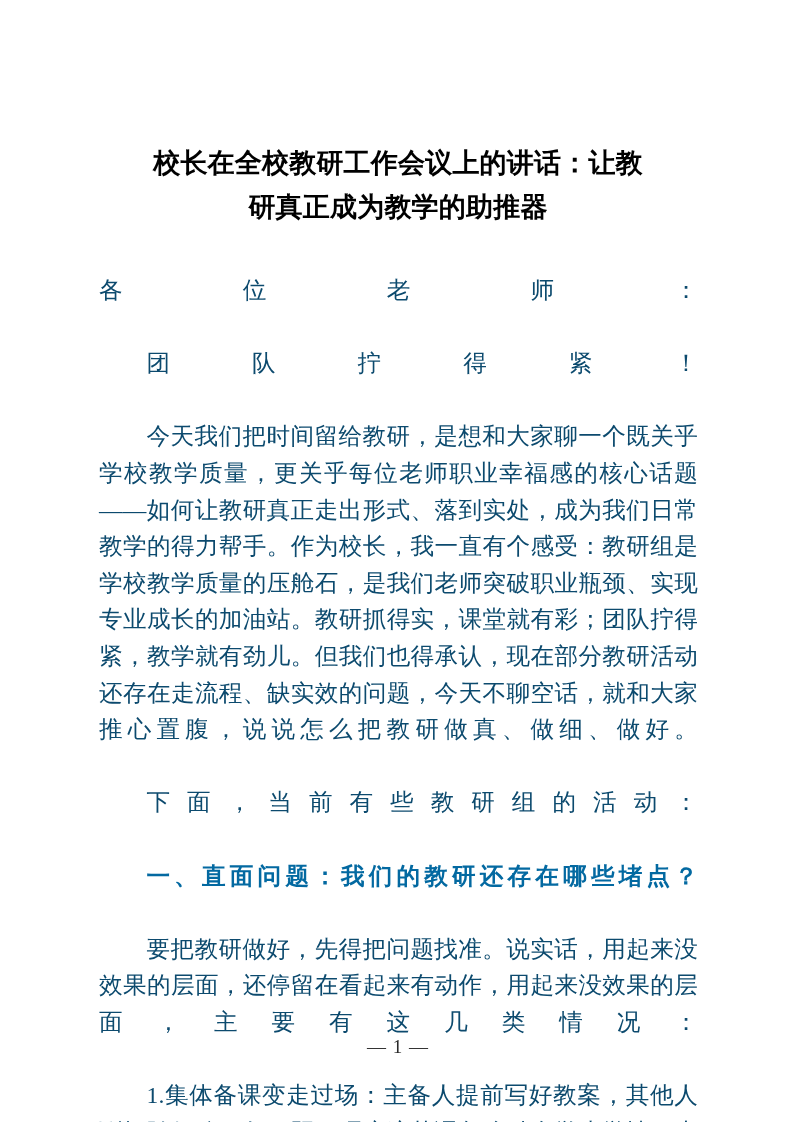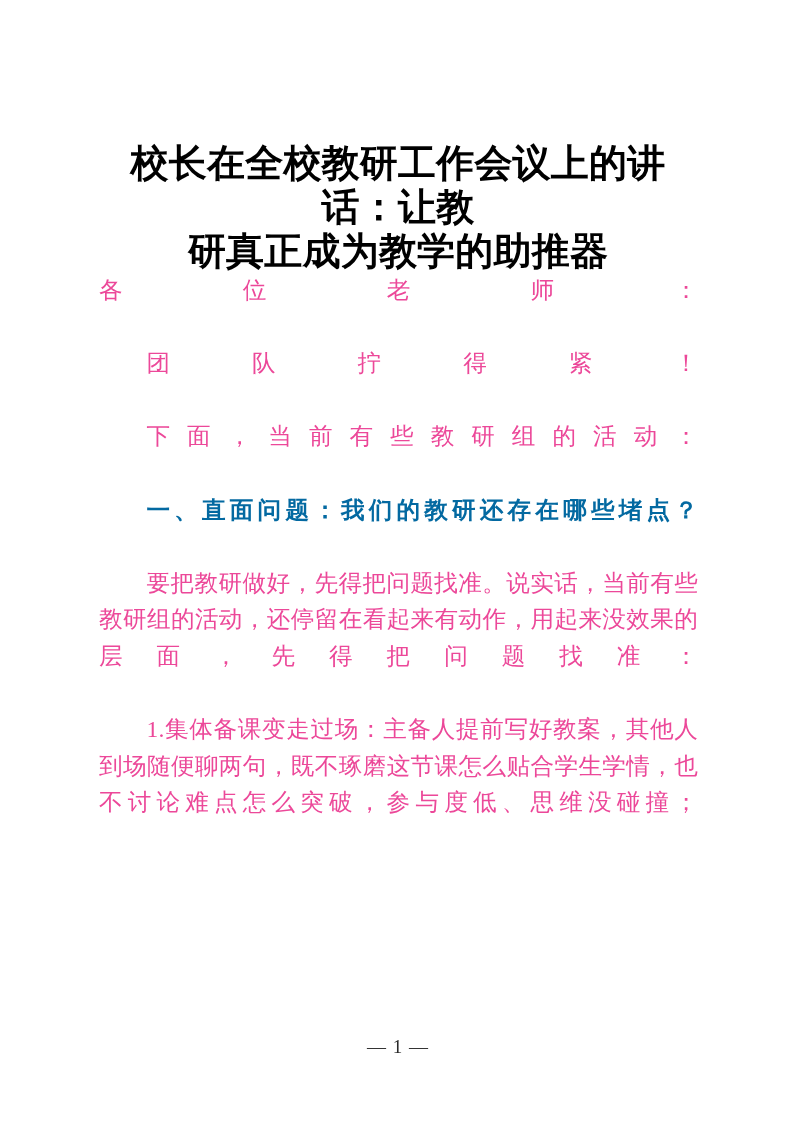--- a/index.html
+++ b/index.html
@@ -24,39 +24,39 @@
 
   
   .doc-title {
     position: absolute;
     left: 99px;
     top: 141px;
     width: 598px;
     text-align: center;
     font-family: "DejaVu Sans", "Liberation Sans", sans-serif;
     font-weight: bold;
-    font-size: 38px;
+    font-size: 27px;
     line-height: 44px;
     letter-spacing: 0.2px;
     color: #000000;
   }
 
   
   .body-col {
     position: absolute;
     left: 99px;
     top: 272px;
     width: 599px;
   }
 
   .para {
     font-family: "Liberation Serif", "DejaVu Serif", serif;
     font-size: 23.6px;
     line-height: 36.6px;
-    color: #ec4899;
+    color: #0c4a6e;
     text-align: justify;
     text-justify: inter-character;
     margin: 0;
     letter-spacing: 0.15px;
     word-break: break-all;
   }
 
   .para.indent {
     text-indent: 47.5px;
   }
@@ -101,26 +101,27 @@
     <div>校长在全校教研工作会议上的讲话：让教</div>
     <div>研真正成为教学的助推器</div>
   </div>
 
   <div class="body-col">
 
     <p class="para noindent">各位老师：</p>
 
     <p class="para indent">团队拧得紧！</p>
 
+    <p class="para indent">今天我们把时间留给教研，是想和大家聊一个既关乎学校教学质量，更关乎每位老师职业幸福感的核心话题——如何让教研真正走出形式、落到实处，成为我们日常教学的得力帮手。作为校长，我一直有个感受：教研组是学校教学质量的压舱石，是我们老师突破职业瓶颈、实现专业成长的加油站。教研抓得实，课堂就有彩；团队拧得紧，教学就有劲儿。但我们也得承认，现在部分教研活动还存在走流程、缺实效的问题，今天不聊空话，就和大家推心置腹，说说怎么把教研做真、做细、做好。</p>
 
     <p class="para indent">下面，当前有些教研组的活动：</p>
 
     <p class="para heading">一、直面问题：我们的教研还存在哪些堵点？</p>
 
-    <p class="para indent">要把教研做好，先得把问题找准。说实话，当前有些教研组的活动，还停留在看起来有动作，用起来没效果的层面，先得把问题找准：</p>
+    <p class="para indent">要把教研做好，先得把问题找准。说实话，用起来没效果的层面，还停留在看起来有动作，用起来没效果的层面，主要有这几类情况：</p>
 
     <p class="para indent">1.集体备课变走过场：主备人提前写好教案，其他人到场随便聊两句，既不琢磨这节课怎么贴合学生学情，也不讨论难点怎么突破，参与度低、思维没碰撞；</p>
 
   </div>
 
   <div class="page-footer">— 1 —</div>
 
 </div>
 
 </body></html>

